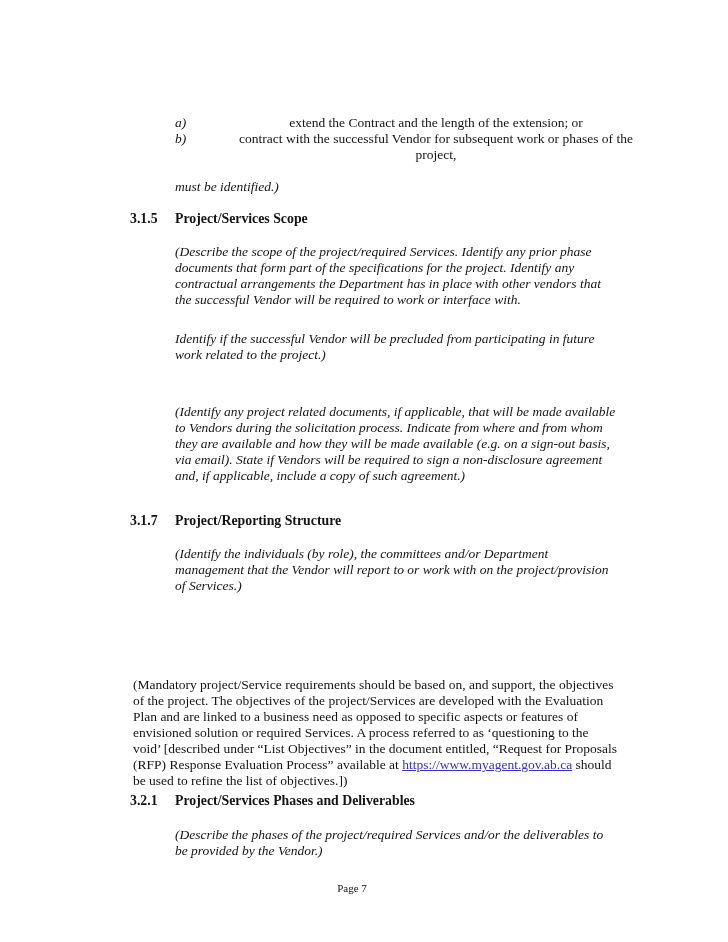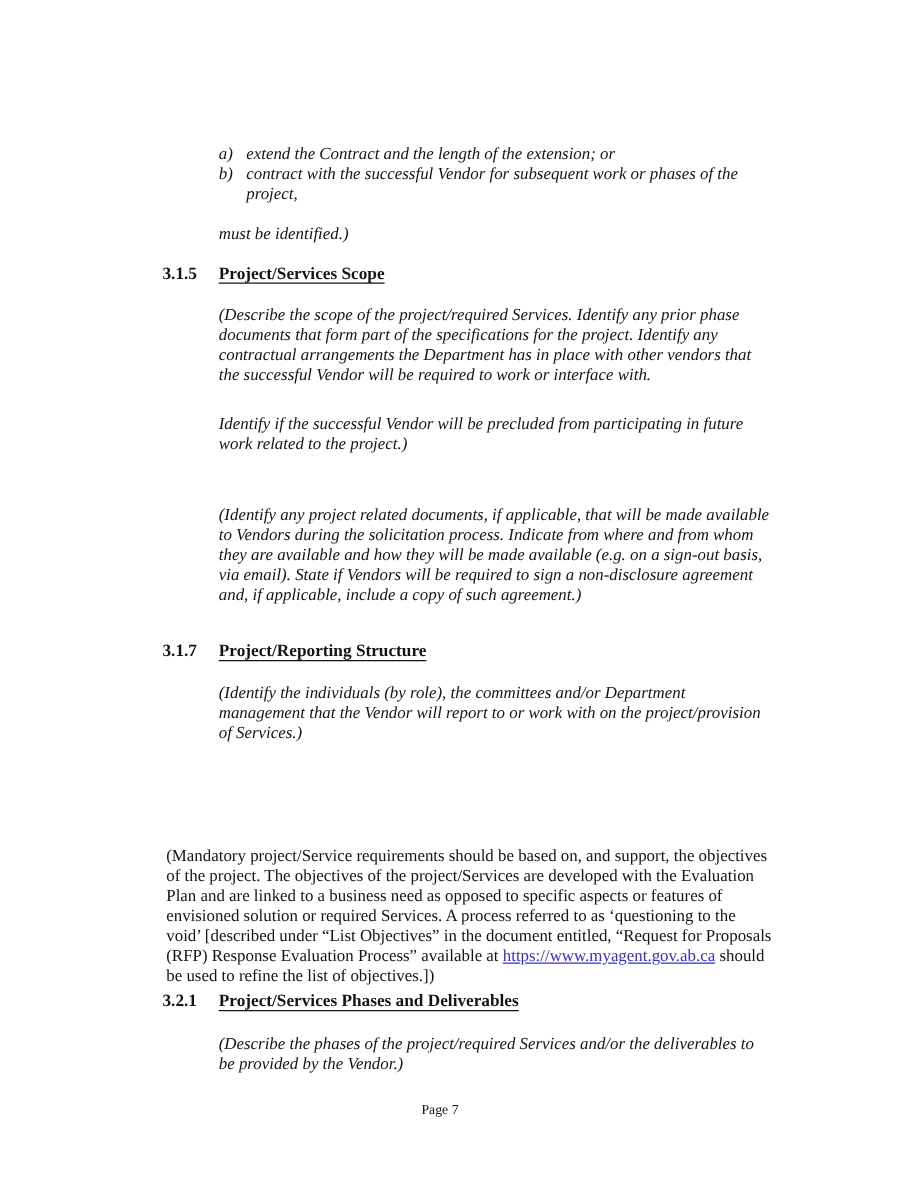--- a/index.html
+++ b/index.html
@@ -30,38 +30,37 @@
   .list-row {
     display: flex;
     align-items: flex-start;
   }
   .list-marker {
     flex: 0 0 22px;
     font-style: italic;
   }
   .list-text {
     flex: 1 1 auto;
-    font-style: italic;
     white-space: pre-line;
+    text-align: center;
   }
   .heading {
     display: flex;
     align-items: baseline;
     font-weight: bold;
     font-size: 13.8px;
     line-height: 17px;
   }
   .h-num {
     flex: 0 0 45px;
   }
   .h-num.wide-gap {
     flex: 0 0 35px;
   }
   .h-title {
-    text-decoration: underline;
     text-underline-offset: 3px;
     text-decoration-thickness: 1.3px;
   }
   .link {
     color: #3333cc;
     text-decoration: underline;
     cursor: pointer;
     text-align: right;
   }
   .footer {

